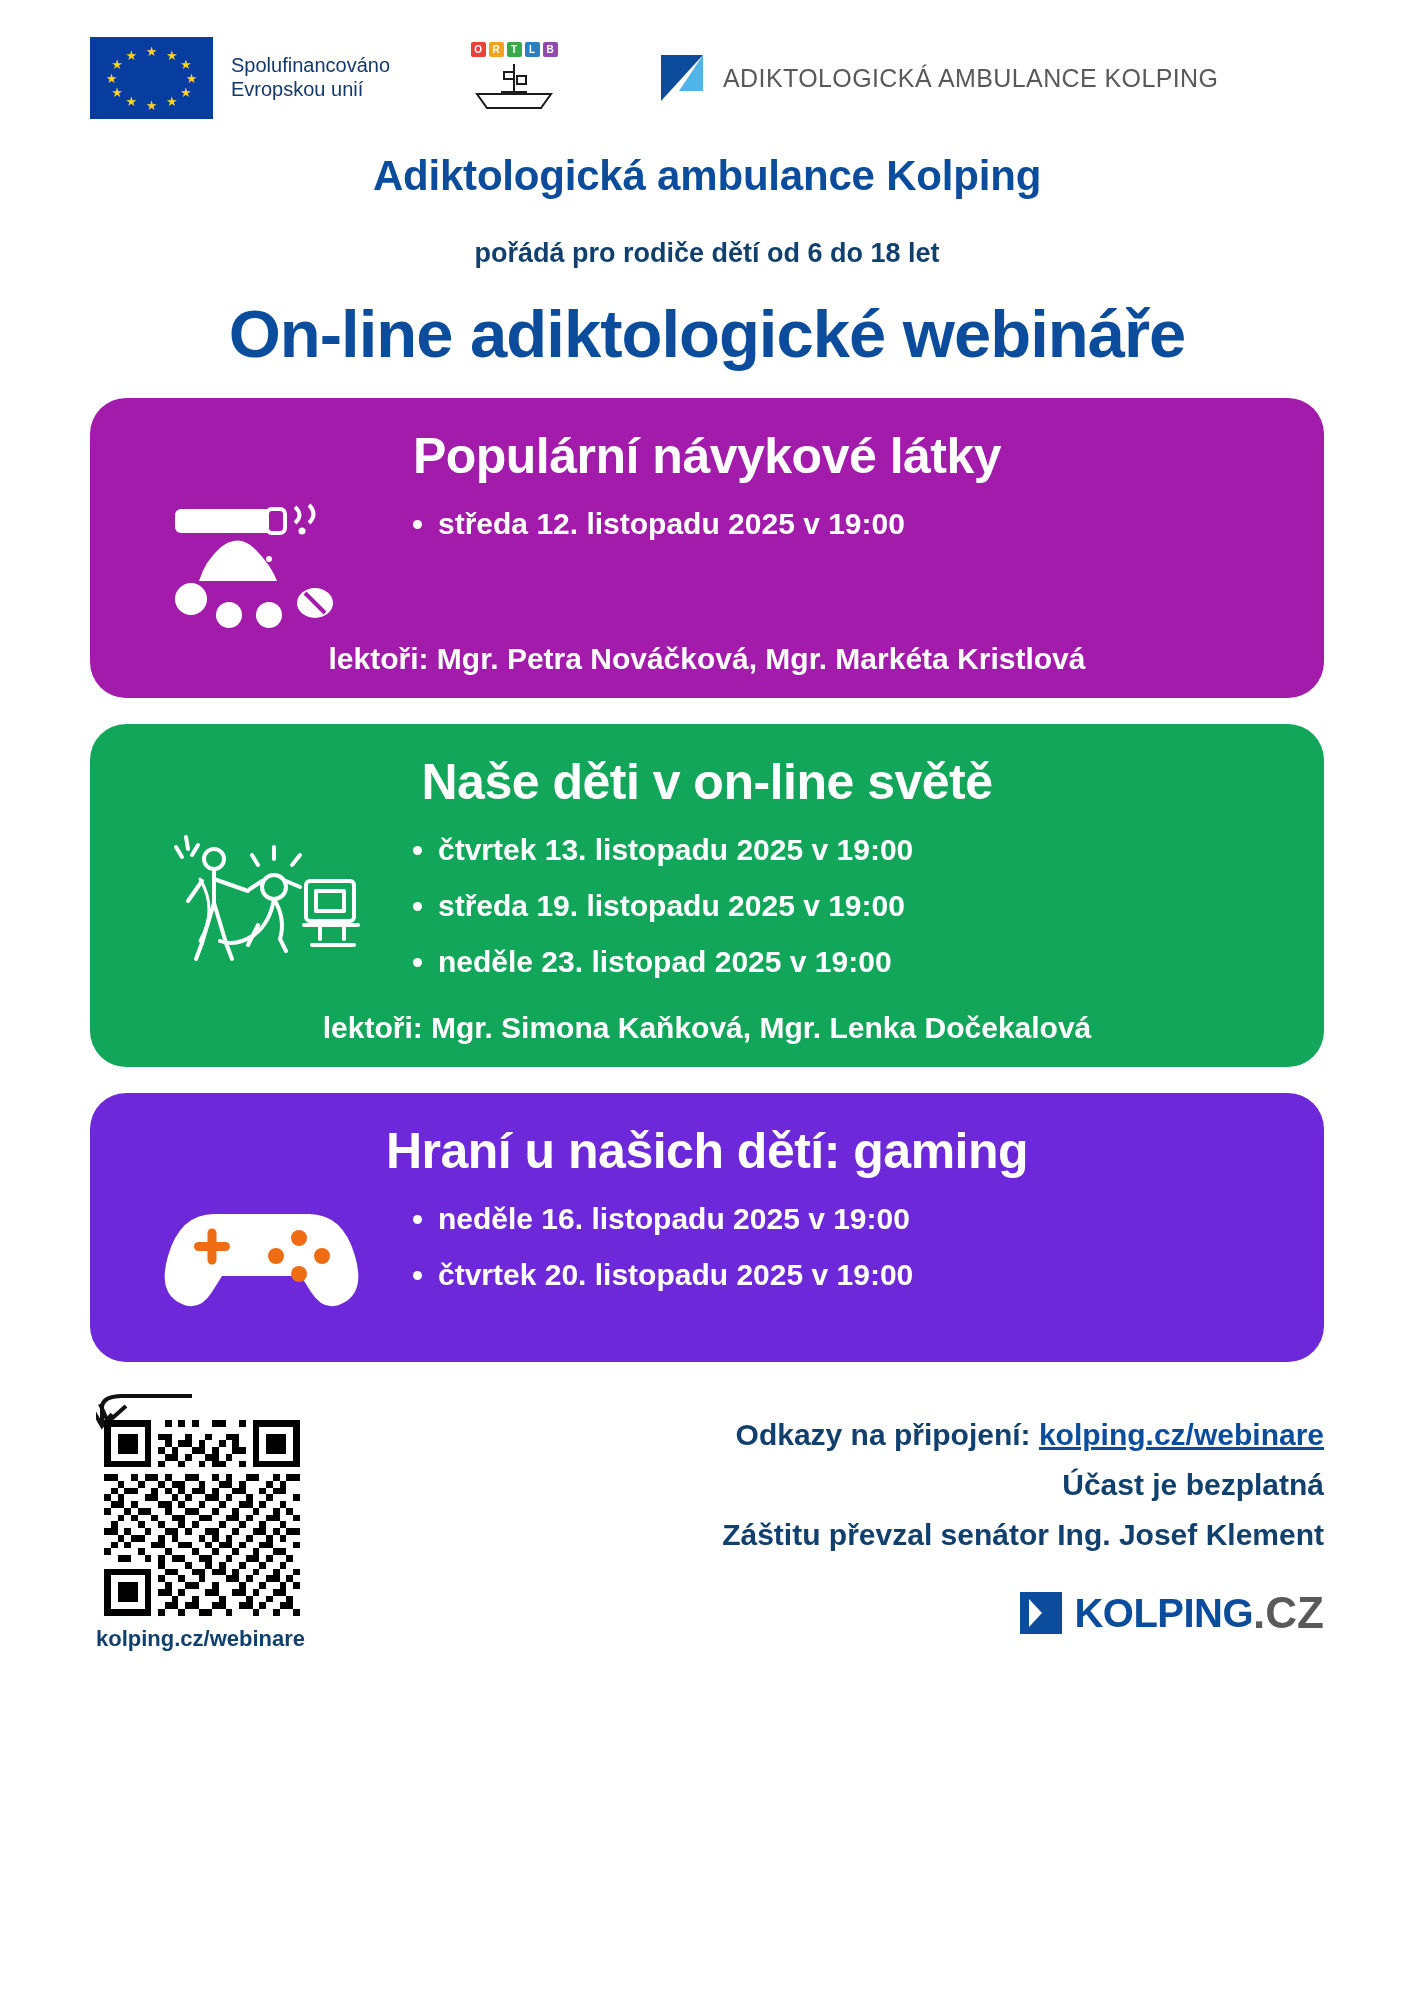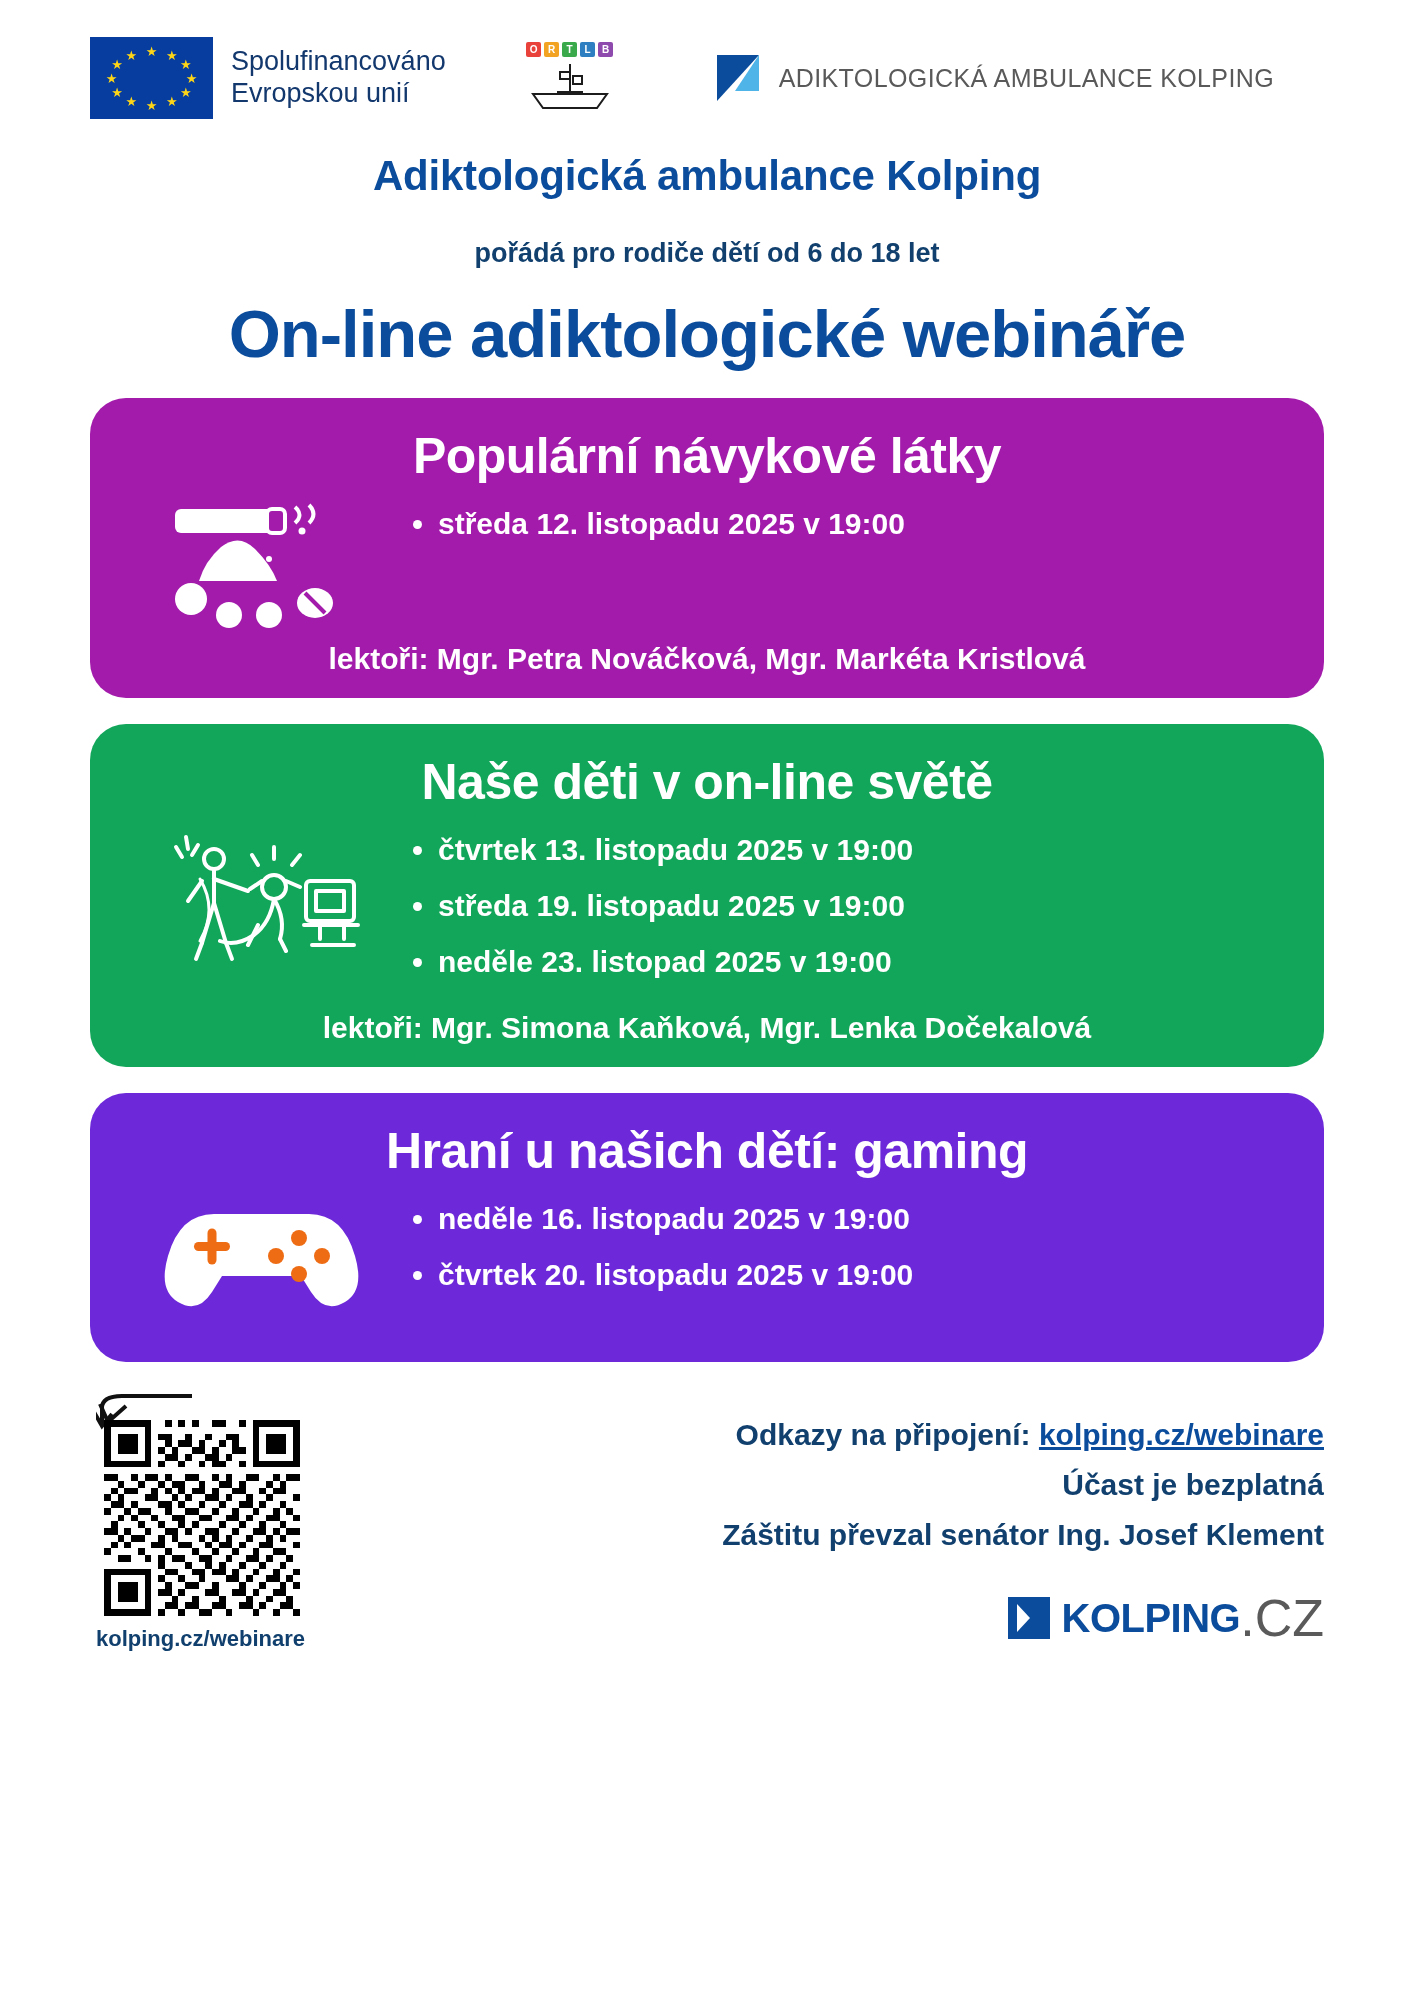--- a/index.html
+++ b/index.html
@@ -41,21 +41,21 @@
     flex:0 0 auto;
   }
   .eu-star{
     position:absolute;
     color:#ffd617;
     font-size:13px;
     line-height:13px;
     transform:translate(-50%,-50%);
   }
   .eu-text{
-    font-size:27px;
+    font-size:20px;
     font-weight:400;
     line-height:1.18;
     color:#13386e;
     white-space:nowrap;
   }
   .kolping-mark{
     margin-left:75px;
     width:98px;height:72px;
     position:relative;
     flex:0 0 auto;
@@ -246,22 +246,22 @@
     border-bottom:14px solid transparent;
   }
   .kc-word{
     font-size:40px;
     font-weight:700;
     color:#0b4d9c;
     letter-spacing:-.5px;
     margin-left:12px;
   }
   .kc-tld{
-    font-size:52px;
-    font-weight:400;
+    font-size:44px;
+    font-weight:700;
     color:#5a5a5a;
   }
 </style>
 </head>
 <body>
 
 <div class="page">
 
   <div class="logo-row">
 

